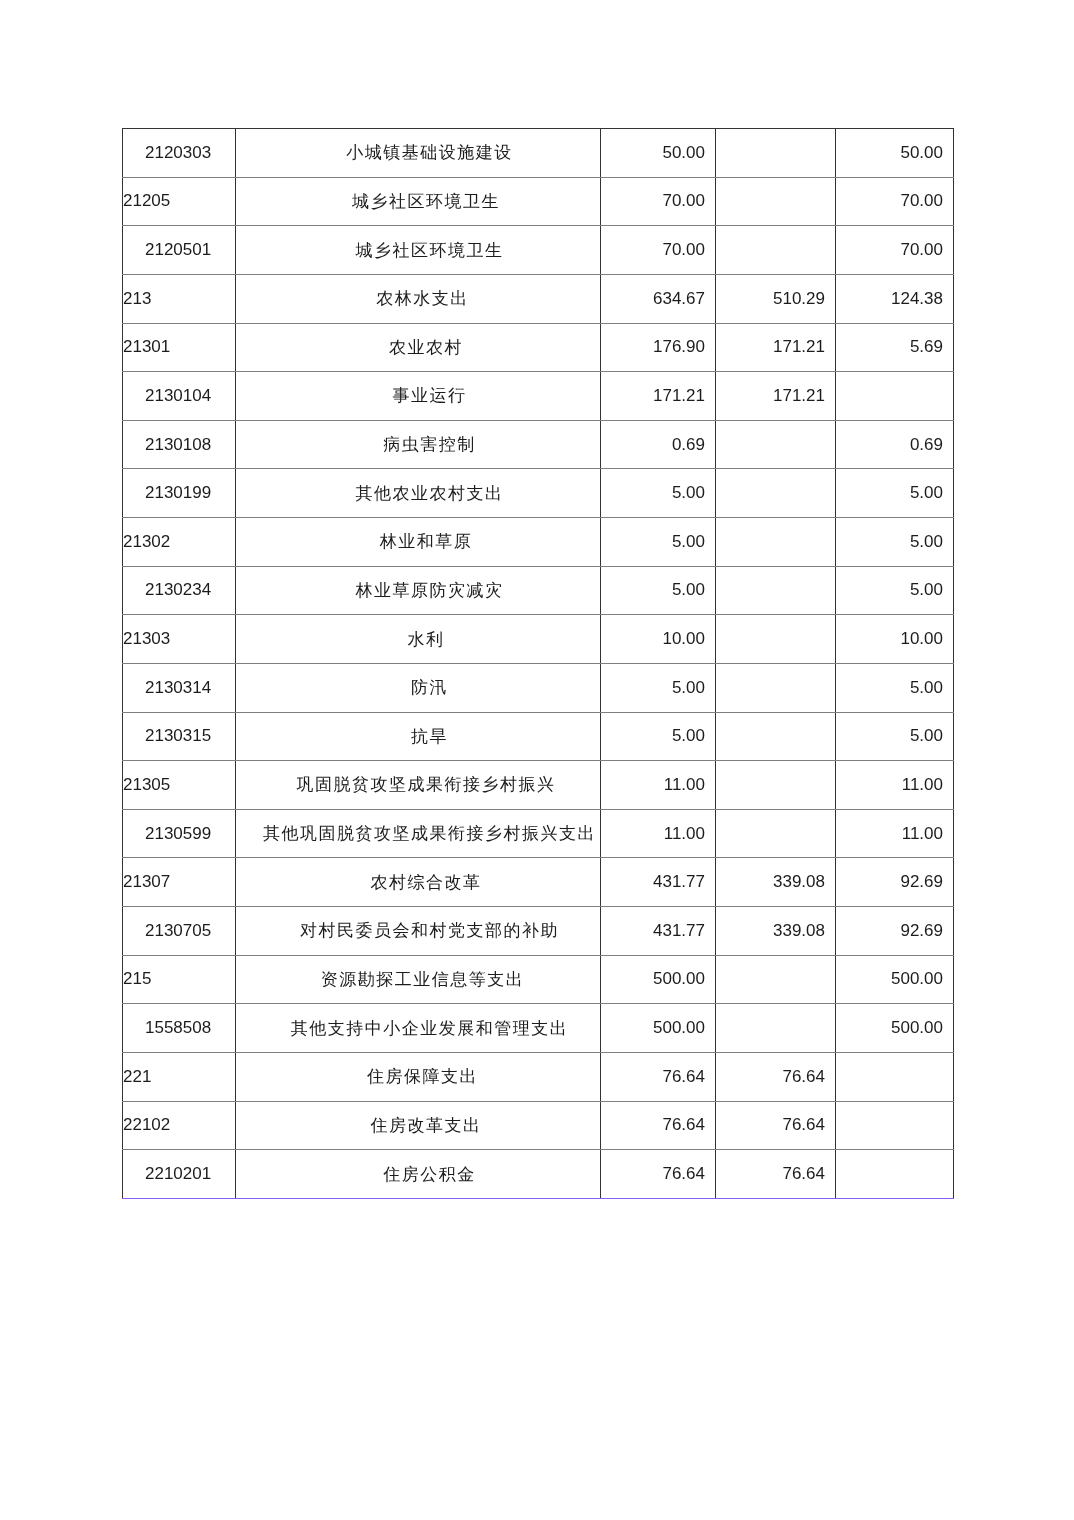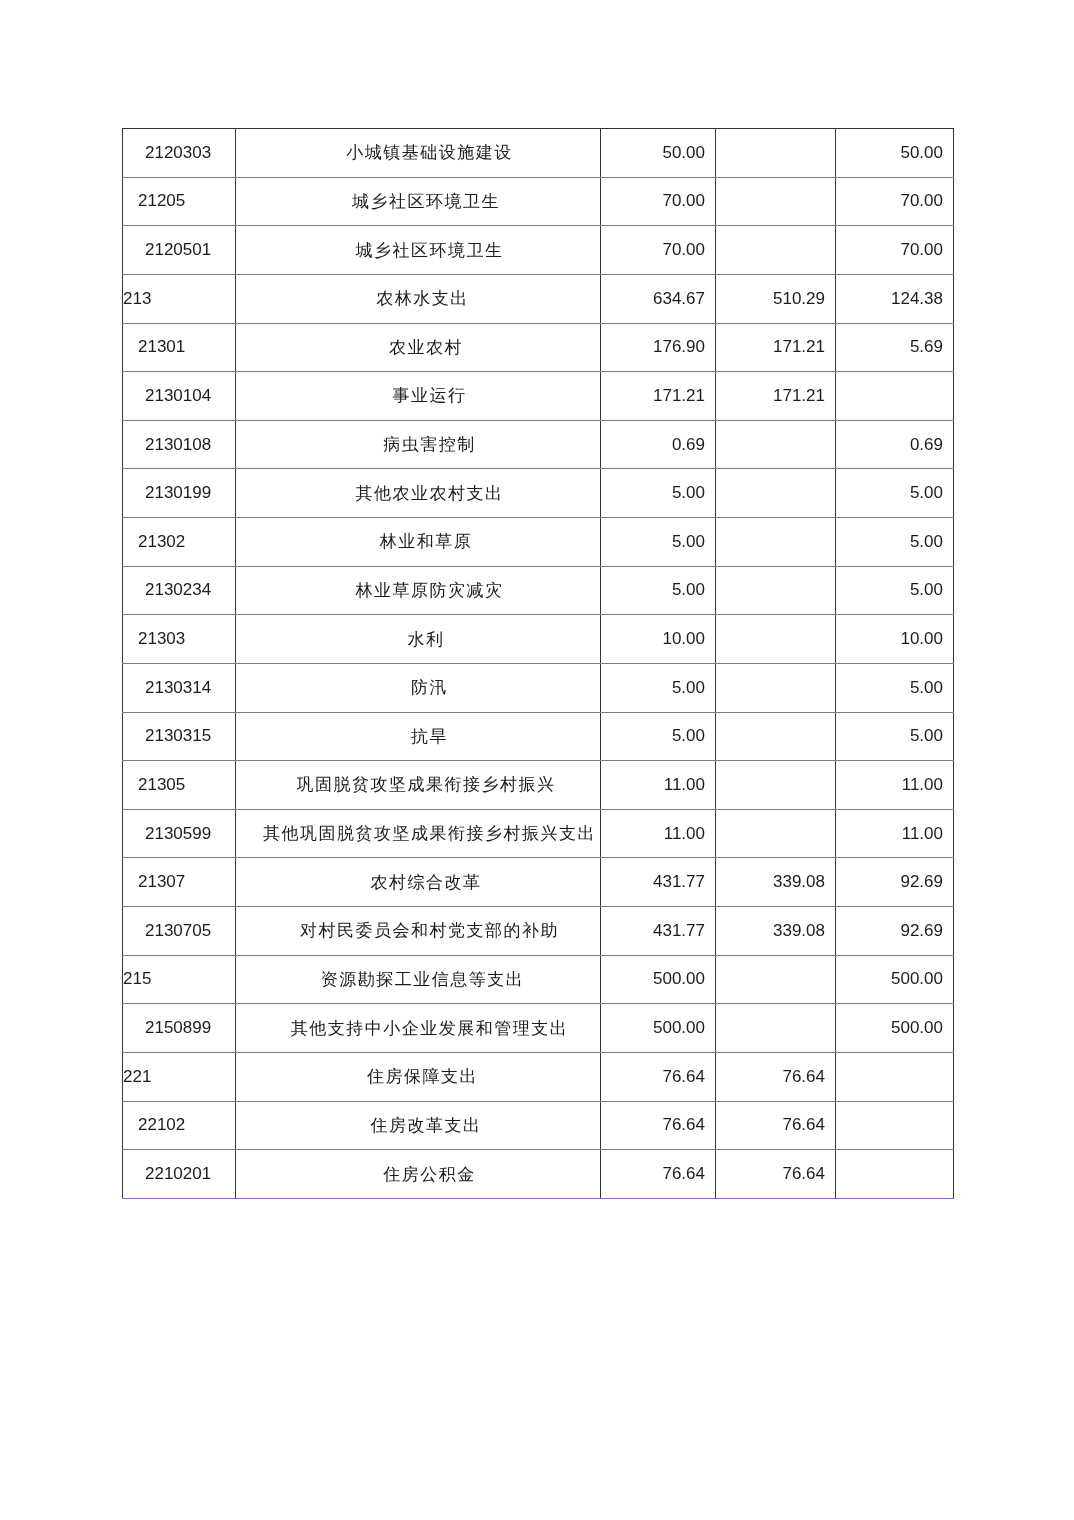--- a/index.html
+++ b/index.html
@@ -49,21 +49,21 @@
     font-family: "DejaVu Serif", serif;
     text-align: center;
     letter-spacing: 1.5px;
   }
   td.num {
     font-family: "Liberation Sans", sans-serif;
     text-align: right;
     padding-right: 10px;
   }
   tr.lvl-1 td.code { padding-left: 0; }
-  tr.lvl-2 td.code { padding-left: 15px; }
+  tr.lvl-2 td.code { padding-left: 0; }
   tr.lvl-3 td.code { padding-left: 22px; }
   tr.lvl-1 td.name { padding-left: 10px; margin-top: 37px; }
   tr.lvl-2 td.name { padding-left: 17px; }
   tr.lvl-3 td.name { padding-left: 24px; }
   col.c-code { width: 113px; }
   col.c-name { width: 365px; }
   col.c-a1   { width: 115px; }
   col.c-a2   { width: 120px; }
   col.c-a3   { width: 118px; }
 </style>
@@ -200,21 +200,21 @@
     <td class="num">92.69</td>
   </tr>
         <tr class="lvl-1">
     <td class="code">215</td>
     <td class="name">资源勘探工业信息等支出</td>
     <td class="num">500.00</td>
     <td class="num"></td>
     <td class="num">500.00</td>
   </tr>
         <tr class="lvl-3">
-    <td class="code">2150899</td>
+    <td class="code">1558508</td>
     <td class="name">其他支持中小企业发展和管理支出</td>
     <td class="num">500.00</td>
     <td class="num"></td>
     <td class="num">500.00</td>
   </tr>
         <tr class="lvl-1">
     <td class="code">221</td>
     <td class="name">住房保障支出</td>
     <td class="num">76.64</td>
     <td class="num">76.64</td>

